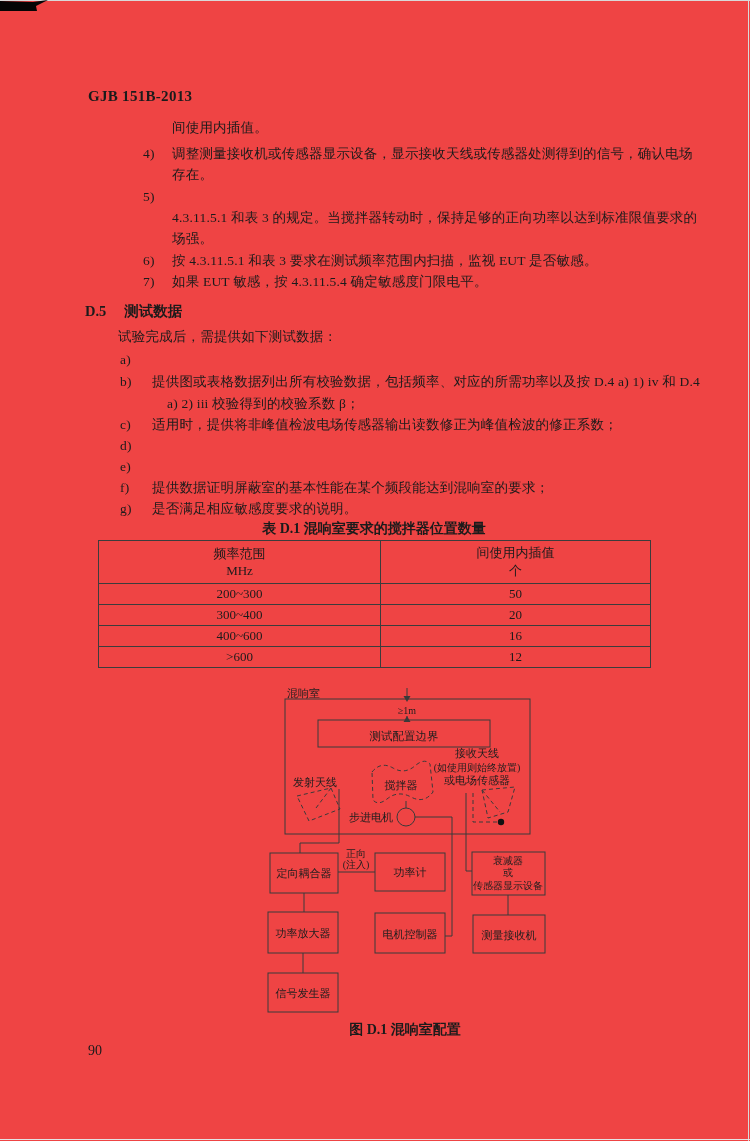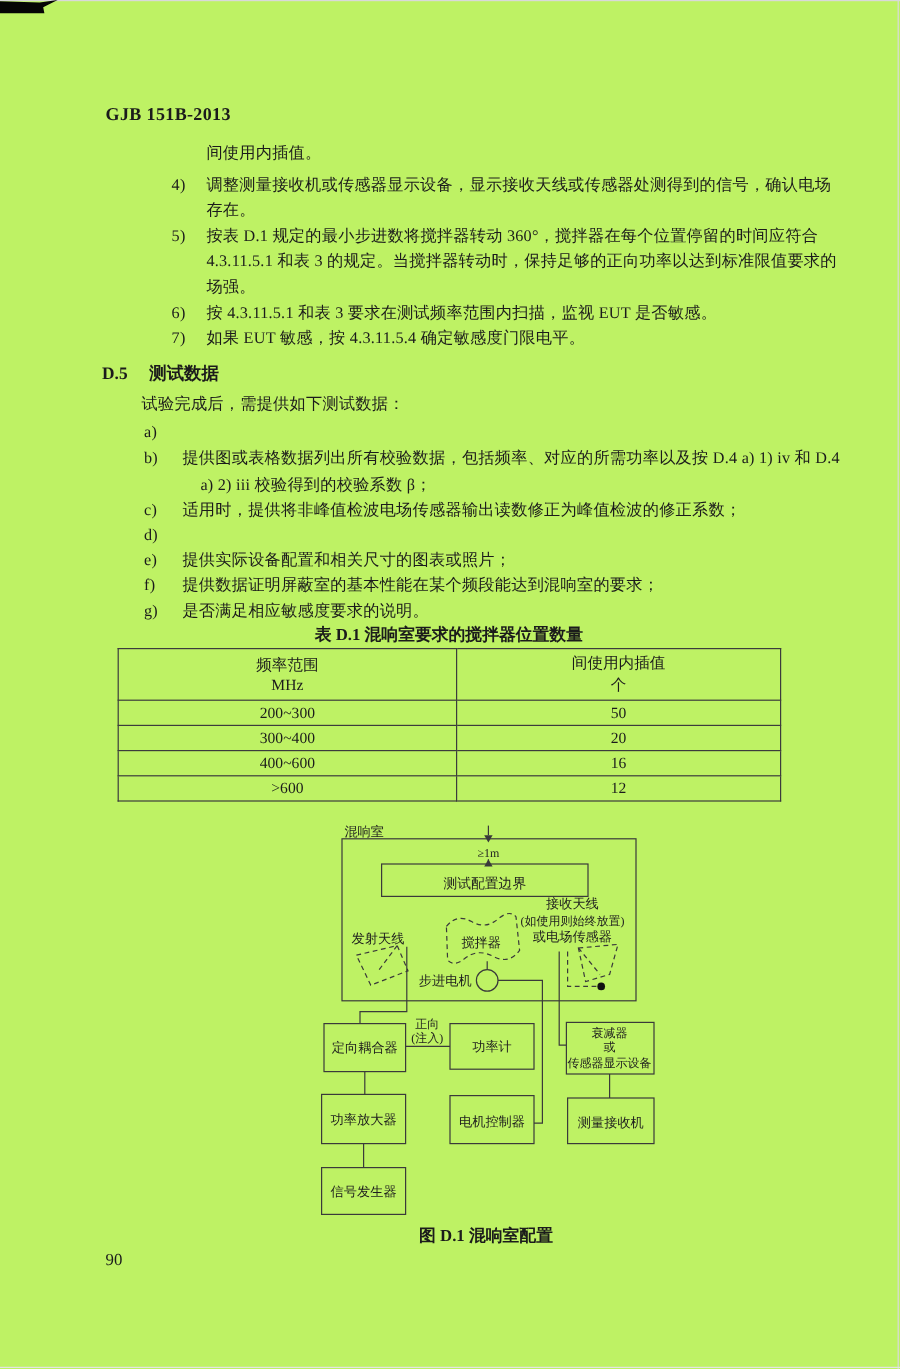--- a/index.html
+++ b/index.html
@@ -1,17 +1,17 @@
 <!DOCTYPE html>
 <html><head>
 <meta charset="utf-8">
 <style>
   html,body{margin:0;padding:0;background:#ffffff;}
   .page{
-    position:relative;width:750px;height:1141px;background:#bef264;
+    position:relative;width:750px;height:1141px;background:#ef4444;
     font-family:"Liberation Serif","DejaVu Serif",serif;color:#1b1b1b;
     overflow:hidden;
   }
   .edge-top{position:absolute;left:0;top:0;width:750px;height:1px;background:#d9d9d9;}
   .edge-right{position:absolute;right:1px;top:0;width:1px;height:1141px;background:#d9d9d9;}
   .edge-bottom{position:absolute;left:0;bottom:1px;width:750px;height:1px;background:#e3e3e3;}
   .txt{position:absolute;font-size:13.5px;line-height:15px;white-space:nowrap;letter-spacing:0.2px;}
   .doc-header{position:absolute;left:88px;top:88px;font-size:15px;font-weight:bold;letter-spacing:0.3px;}
   .sec-heading{position:absolute;left:85px;top:302px;font-size:14.5px;font-weight:bold;}
   .sec-heading .gap{display:inline-block;width:18px;}
@@ -45,21 +45,20 @@
 
   <div class="doc-header">GJB 151B-2013</div>
 
   <div class="txt" style="left:172px;top:120px">间使用内插值。</div>
 
   <div class="txt" style="left:143px;top:146px">4)</div>
   <div class="txt" style="left:172px;top:146px">调整测量接收机或传感器显示设备，显示接收天线或传感器处测得到的信号，确认电场</div>
   <div class="txt" style="left:172px;top:167px">存在。</div>
 
   <div class="txt" style="left:143px;top:189px">5)</div>
-  <div class="txt" style="left:172px;top:189px">按表 D.1 规定的最小步进数将搅拌器转动 360°，搅拌器在每个位置停留的时间应符合</div>
   <div class="txt" style="left:172px;top:210px">4.3.11.5.1 和表 3 的规定。当搅拌器转动时，保持足够的正向功率以达到标准限值要求的</div>
   <div class="txt" style="left:172px;top:231px">场强。</div>
 
   <div class="txt" style="left:143px;top:253px">6)</div>
   <div class="txt" style="left:172px;top:253px">按 4.3.11.5.1 和表 3 要求在测试频率范围内扫描，监视 EUT 是否敏感。</div>
 
   <div class="txt" style="left:143px;top:274px">7)</div>
   <div class="txt" style="left:172px;top:274px">如果 EUT 敏感，按 4.3.11.5.4 确定敏感度门限电平。</div>
 
   <div class="sec-heading"><span>D.5</span><span class="gap"></span><span>测试数据</span></div>
@@ -71,21 +70,20 @@
   <div class="txt" style="left:120px;top:374px">b)</div>
   <div class="txt" style="left:152px;top:374px">提供图或表格数据列出所有校验数据，包括频率、对应的所需功率以及按 D.4 a) 1) iv 和 D.4</div>
   <div class="txt" style="left:167px;top:396px">a) 2) iii 校验得到的校验系数 β；</div>
 
   <div class="txt" style="left:120px;top:417px">c)</div>
   <div class="txt" style="left:152px;top:417px">适用时，提供将非峰值检波电场传感器输出读数修正为峰值检波的修正系数；</div>
 
   <div class="txt" style="left:120px;top:438px">d)</div>
 
   <div class="txt" style="left:120px;top:459px">e)</div>
-  <div class="txt" style="left:152px;top:459px">提供实际设备配置和相关尺寸的图表或照片；</div>
 
   <div class="txt" style="left:120px;top:480px">f)</div>
   <div class="txt" style="left:152px;top:480px">提供数据证明屏蔽室的基本性能在某个频段能达到混响室的要求；</div>
 
   <div class="txt" style="left:120px;top:501px">g)</div>
   <div class="txt" style="left:152px;top:501px">是否满足相应敏感度要求的说明。</div>
 
   <div class="tbl-caption">表 D.1  混响室要求的搅拌器位置数量</div>
 
   <table class="d1">

